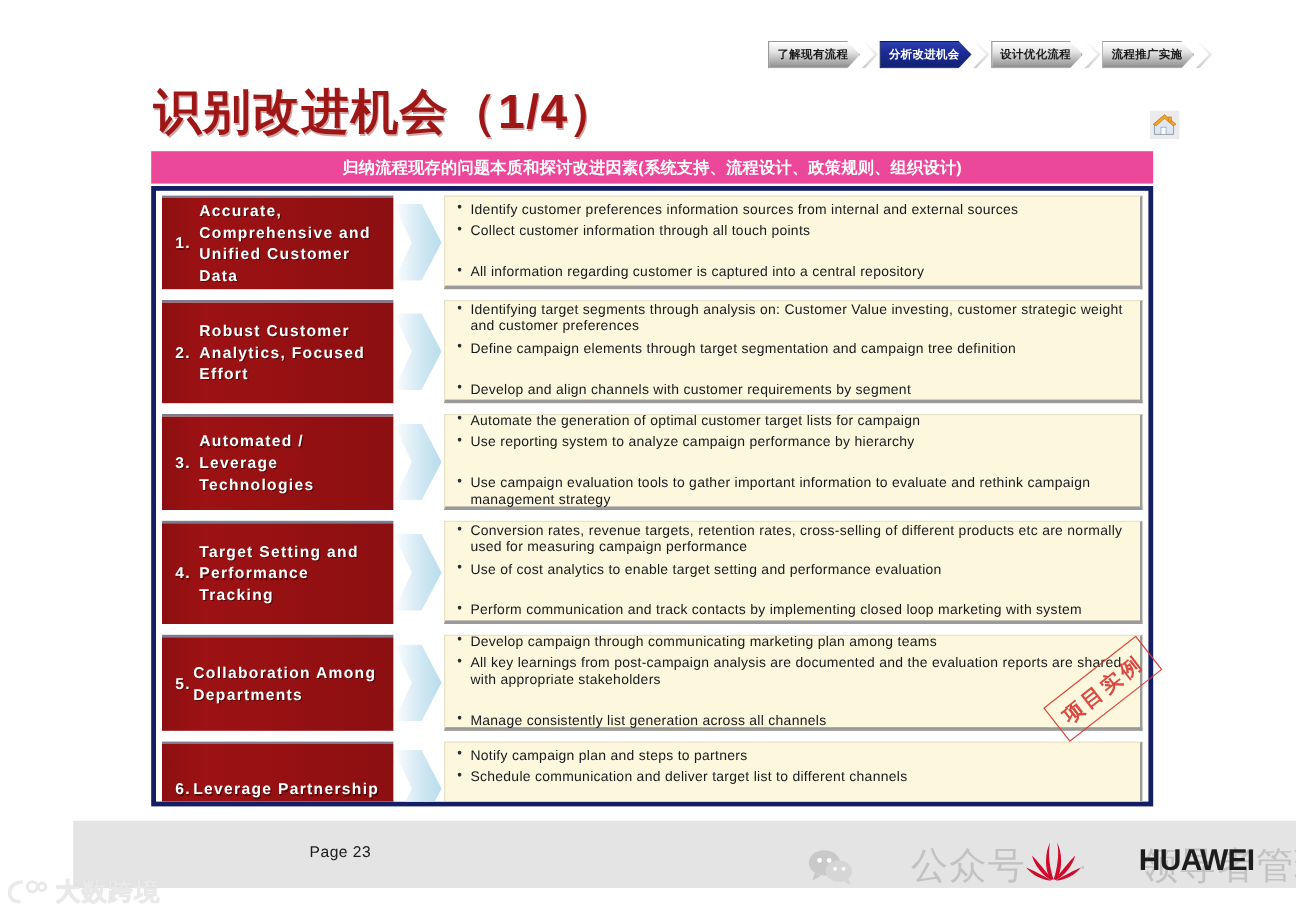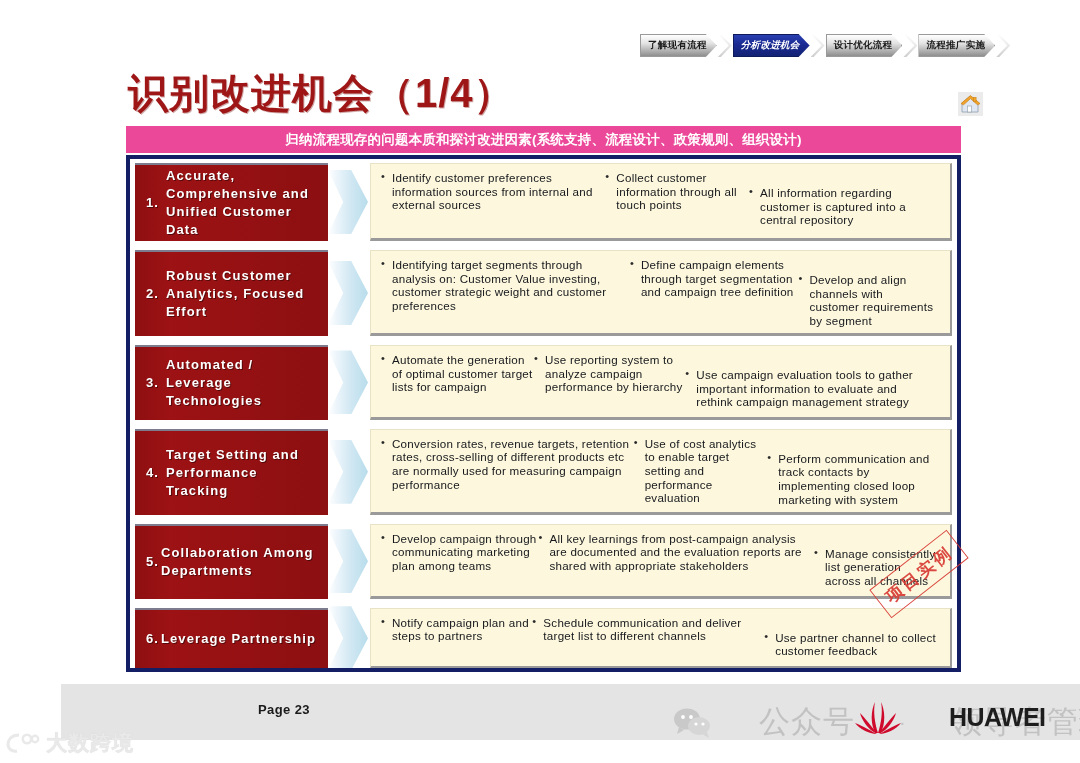--- a/index.html
+++ b/index.html
@@ -50,21 +50,20 @@
   }
   .crumb.inactive {
     background: linear-gradient(to bottom, #ffffff 0%, #e3e3e3 40%, #b8b8b8 70%, #8f8f8f 100%);
     color: #1b1b1b;
     border: 1px solid #9a9a9a;
   }
   .crumb.active {
     background: linear-gradient(to bottom, #2a3fb0 0%, #1a2a92 45%, #122274 100%);
     color: #ffffff;
     border: 1px solid #0d1a5c;
-    font-style: italic;
   }
   .crumb-sep {
     width: 14px;
     height: 23px;
     margin-right: 1px;
     background: linear-gradient(to bottom, #ffffff 0%, #eeeeee 40%, #cdcdcd 100%);
     clip-path: polygon(0 0, 11px 50%, 0 100%, 3px 100%, 14px 50%, 3px 0);
   }
 
   
@@ -177,21 +176,21 @@
   .row-body {
     flex: 1 1 auto;
     background: #fcf7dd;
     box-sizing: border-box;
     padding: 7px 14px 8px 9px;
     border-right: 2px solid #9a9a9a;
     border-bottom: 3px solid #9a9a9a;
     border-top: 1px solid #e8e2c6;
     border-left: 1px solid #e8e2c6;
     display: flex;
-    flex-direction: row;
+    flex-direction: column;
     justify-content: center;
   }
   .bullet {
     font-size: 11.6px;
     color: #16181c;
     line-height: 13.6px;
     letter-spacing: 0.25px;
     padding-left: 12px;
     position: relative;
     margin-bottom: 5px;
@@ -239,21 +238,21 @@
     top: 684px;
     width: 1019px;
     height: 56px;
     background: #e4e4e4;
   }
   #page-number {
     position: absolute;
     left: 258px;
     top: 702px;
     font-size: 13px;
-    font-weight: bold;
+    font-weight: normal;
     color: #1a1a1a;
     letter-spacing: .4px;
   }
 
   
   #wm-right {
     position: absolute;
     left: 672px;
     top: 698px;
     height: 48px;

